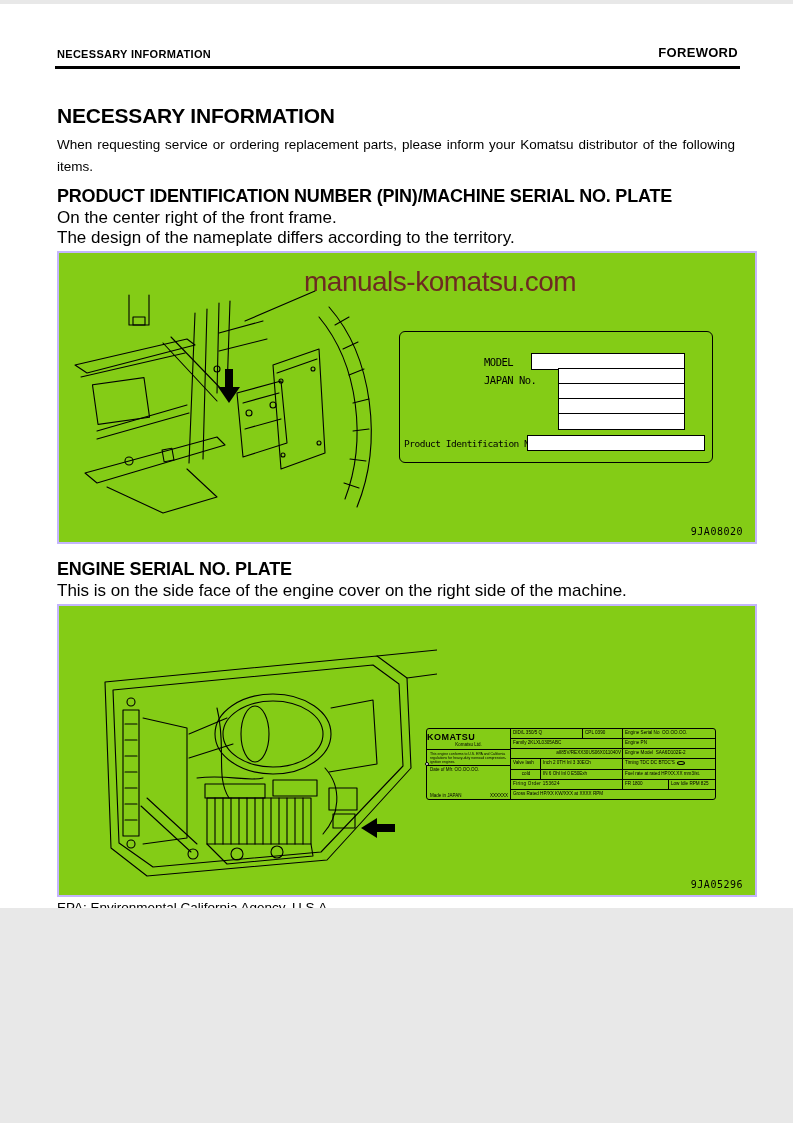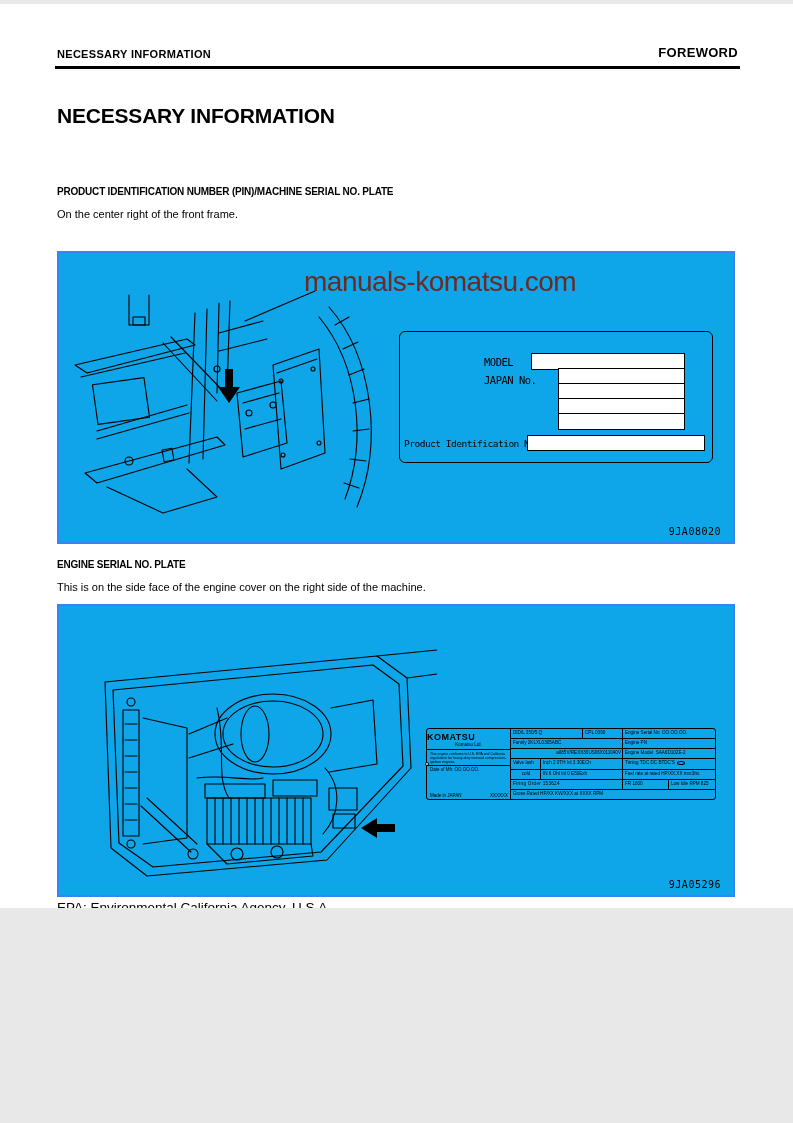--- a/index.html
+++ b/index.html
@@ -8,24 +8,24 @@
     font-family:"Liberation Sans",sans-serif;color:#000;margin:4px auto;overflow:hidden;
   }
   .abs{position:absolute;}
   
   .hdr-left{left:57px;top:44px;font-size:11px;font-weight:bold;letter-spacing:.3px;}
   .hdr-right{right:55px;top:41px;font-size:13px;font-weight:bold;letter-spacing:.3px;}
   .hdr-rule{left:55px;top:62px;width:685px;height:3px;background:#000;}
   
   .h1{left:57px;top:100px;font-size:21px;font-weight:bold;letter-spacing:-.2px;}
   .intro{left:57px;top:130px;width:678px;font-size:13.5px;line-height:22px;text-align:justify;}
-  .h2{font-size:10px;font-weight:bold;letter-spacing:-.2px;}
-  .body-line{font-size:11px;}
-  
-  .figure{border:2px solid #3b82f6;background:#0ea5e9;}
+  .h2{font-size:18px;font-weight:bold;letter-spacing:-.2px;}
+  .body-line{font-size:17px;}
+  
+  .figure{border:2px solid #c4b5fd;background:#84cc16;padding-left:22px;}
   .fig1{left:57px;top:247px;width:674px;height:289px;}
   .fig2{left:57px;top:600px;width:674px;height:289px;}
   .fig-code{position:absolute;right:12px;bottom:5px;font-family:"DejaVu Sans Mono",monospace;font-size:10px;letter-spacing:.5px;}
   .watermark{position:absolute;left:245px;top:13px;font-size:28px;color:#6d2a22;letter-spacing:-.5px;}
   
   .pin-plate{position:absolute;left:340px;top:78px;width:312px;height:130px;border:1.5px solid #000;border-radius:6px;font-family:"DejaVu Sans Mono",monospace;}
   .pin-plate .lbl{position:absolute;font-size:10.5px;letter-spacing:-.5px;white-space:nowrap;}
   .pin-plate .bx{position:absolute;border:1px solid #000;background:#fff;}
   
   .eplate{position:absolute;left:367px;top:122px;width:288px;height:70px;border:1px solid #000;border-radius:3px;display:flex;font-family:"Liberation Sans",sans-serif;}
@@ -50,23 +50,25 @@
 </head>
 <body>
 
 <div class="page">
 
   <div class="abs hdr-left">NECESSARY INFORMATION</div>
   <div class="abs hdr-right">FOREWORD</div>
   <div class="abs hdr-rule"></div>
 
   <div class="abs h1">NECESSARY INFORMATION</div>
+  <div class="abs intro">When requesting service or ordering replacement parts, please inform your Komatsu distributor of the following items.</div>
 
   <div class="abs h2" style="left:57px;top:182px;">PRODUCT IDENTIFICATION NUMBER (PIN)/MACHINE SERIAL NO. PLATE</div>
   <div class="abs body-line" style="left:57px;top:204px;">On the center right of the front frame.</div>
+  <div class="abs body-line" style="left:57px;top:224px;">The design of the nameplate differs according to the territory.</div>
 
   <div class="abs figure fig1">
     <div class="watermark">manuals-komatsu.com</div>
 
     <svg class="abs" style="left:8px;top:20px;" width="350" height="262" viewBox="0 0 350 262">
       <g stroke="#000" fill="none" stroke-width="1.1" stroke-linejoin="round" stroke-linecap="round">
 
         <path d="M178 48 L248 18"></path>
 
         <path d="M62 22 v30 h20 v-30"></path>

